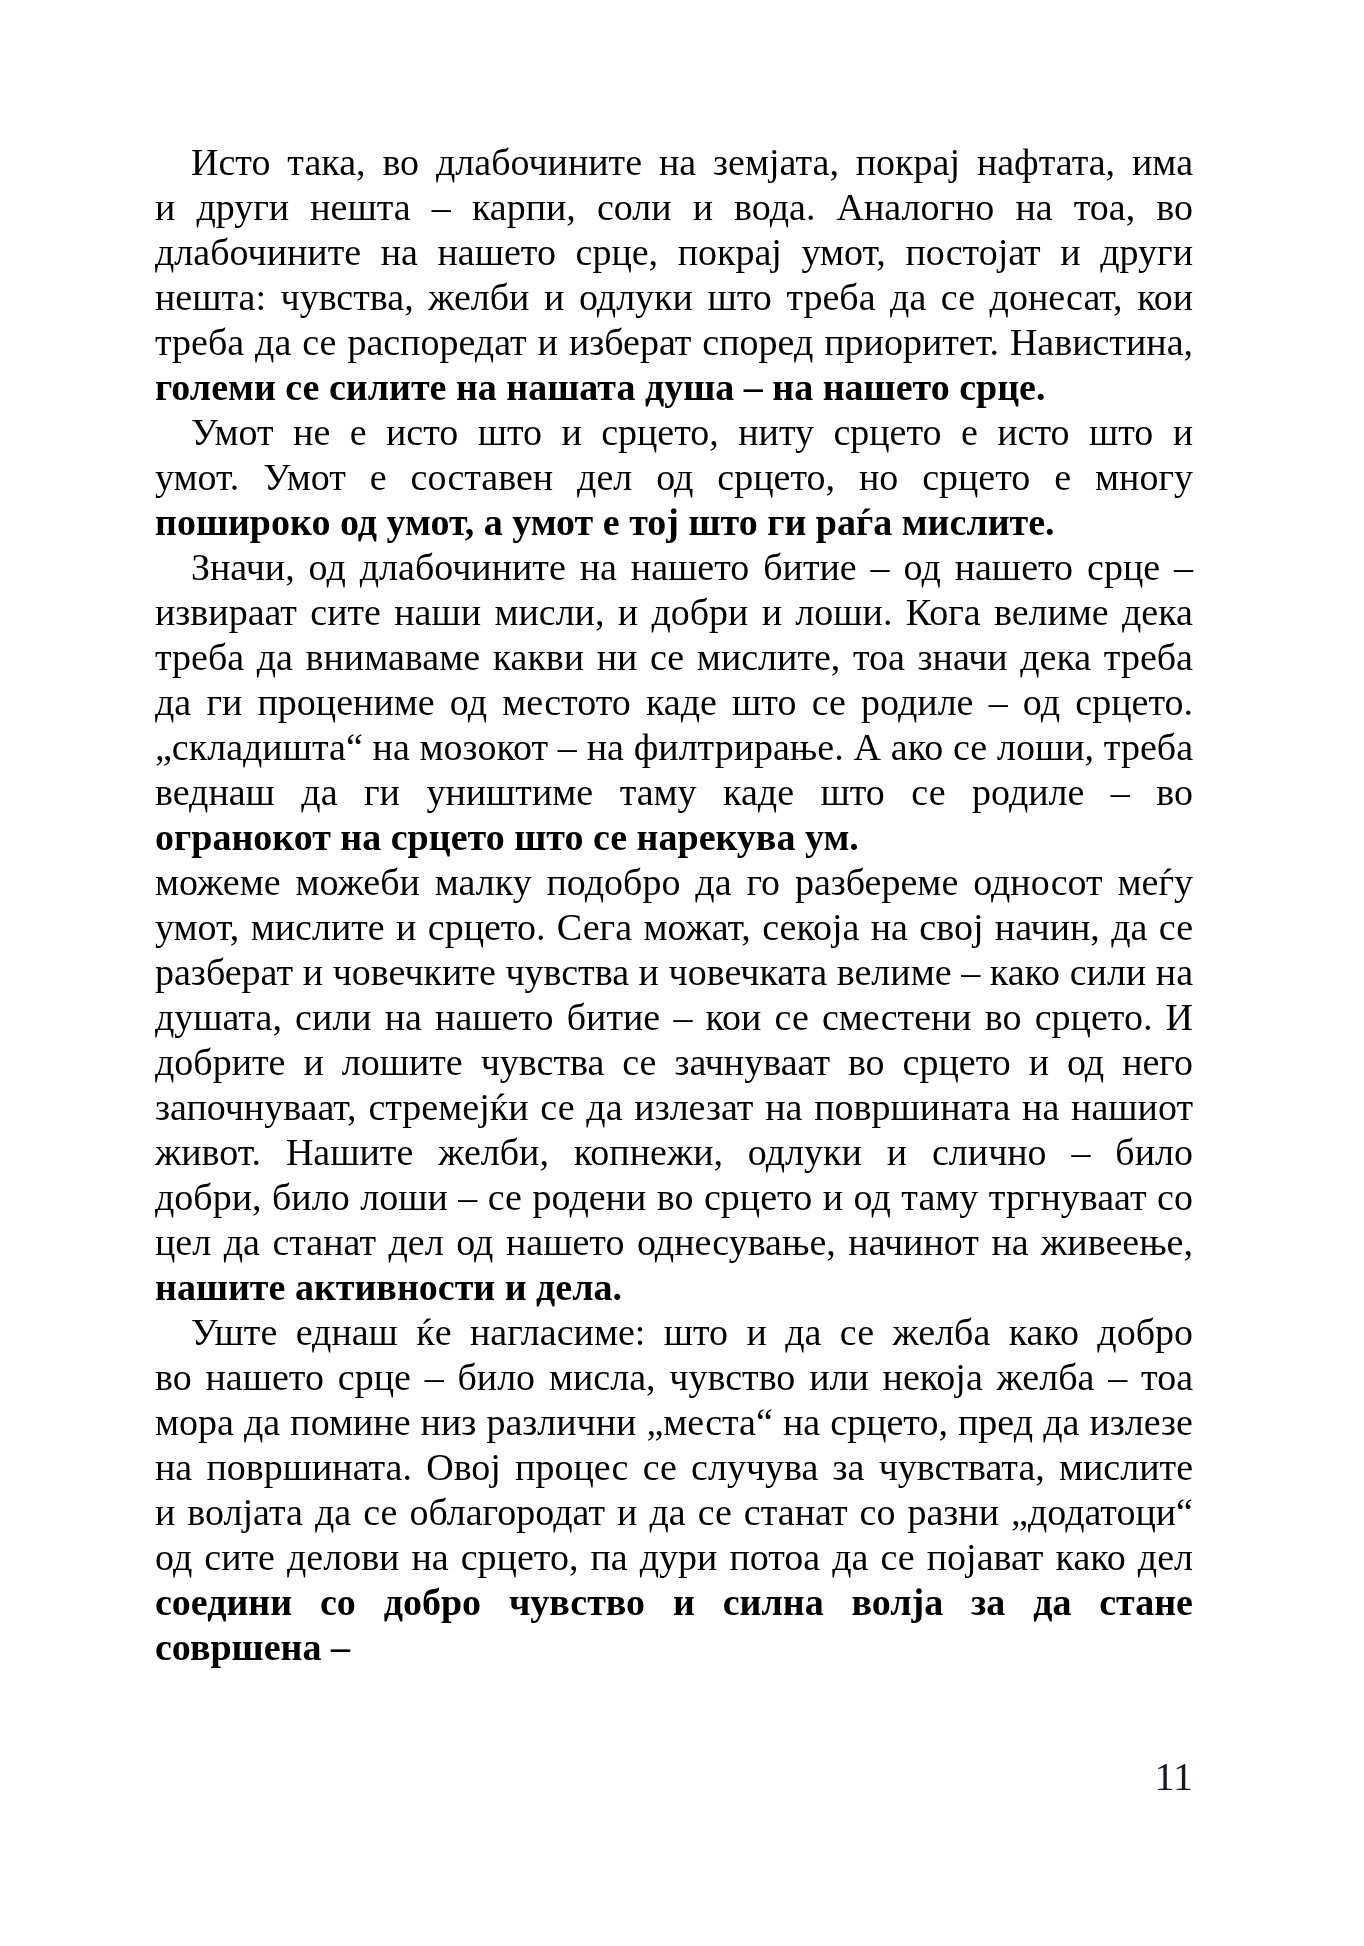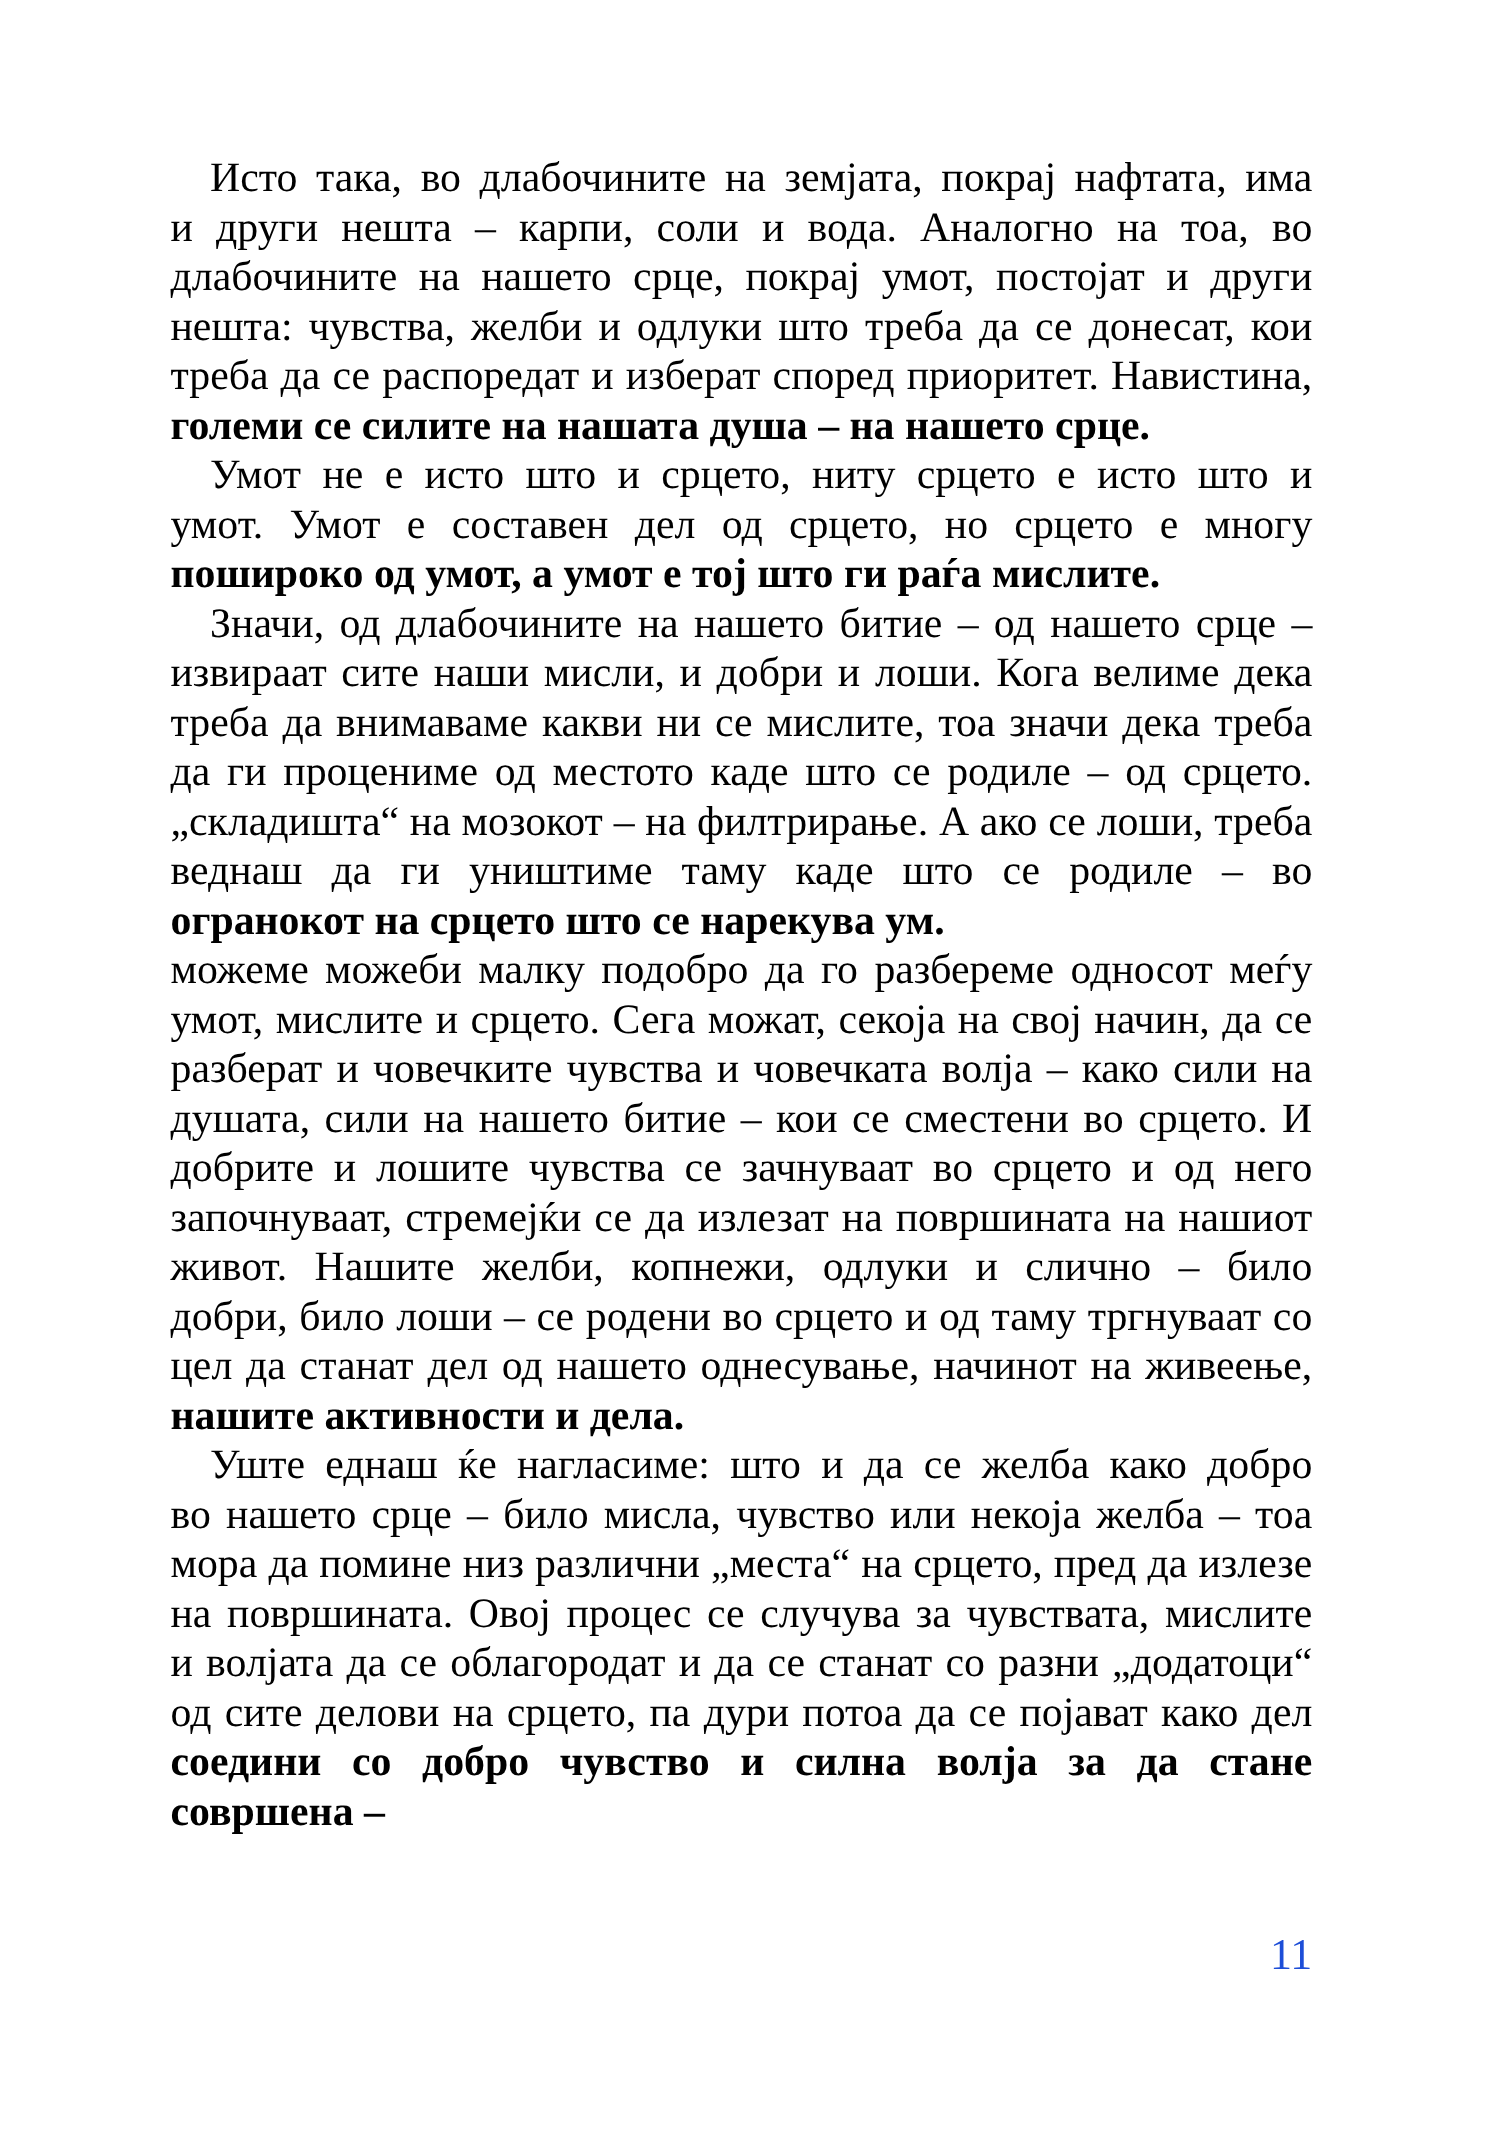--- a/index.html
+++ b/index.html
@@ -42,21 +42,21 @@
     text-align-last: left;
     font-weight: bold;
   }
   .page-number {
     position: absolute;
     top: 1754px;
     right: 171px;
     font-size: 40px;
     line-height: 46px;
     text-align: right;
-    color: #1d4ed8;
+    color: #0f172a;
   }
 </style>
 </head>
 <body>
 
 <div class="page">
   <div class="text-block">
       <p class="paragraph">
         <span class="text-line first">Исто така, во длабочините на земјата, покрај нафтата, има</span>
         <span class="text-line">и други нешта – карпи, соли и вода. Аналогно на тоа, во</span>
@@ -75,21 +75,21 @@
         <span class="text-line">извираат сите наши мисли, и добри и лоши. Кога велиме дека</span>
         <span class="text-line">треба да внимаваме какви ни се мислите, тоа значи дека треба</span>
         <span class="text-line">да ги процениме од местото каде што се родиле – од срцето.</span>
         <span class="text-line">„складишта“ на мозокот – на филтрирање. А ако се лоши, треба</span>
         <span class="text-line">веднаш да ги уништиме таму каде што се родиле – во</span>
         <span class="text-line last">огранокот на срцето што се нарекува ум.</span>
       </p>
       <p class="paragraph">
         <span class="text-line">можеме можеби малку подобро да го разбереме односот меѓу</span>
         <span class="text-line">умот, мислите и срцето. Сега можат, секоја на свој начин, да се</span>
-        <span class="text-line">разберат и човечките чувства и човечката волја – како сили на</span>
+        <span class="text-line">разберат и човечките чувства и човечката велиме – како сили на</span>
         <span class="text-line">душата, сили на нашето битие – кои се сместени во срцето. И</span>
         <span class="text-line">добрите и лошите чувства се зачнуваат во срцето и од него</span>
         <span class="text-line">започнуваат, стремејќи се да излезат на површината на нашиот</span>
         <span class="text-line">живот. Нашите желби, копнежи, одлуки и слично – било</span>
         <span class="text-line">добри, било лоши – се родени во срцето и од таму тргнуваат со</span>
         <span class="text-line">цел да станат дел од нашето однесување, начинот на живеење,</span>
         <span class="text-line last">нашите активности и дела.</span>
       </p>
       <p class="paragraph">
         <span class="text-line first">Уште еднаш ќе нагласиме: што и да се желба како добро</span>

